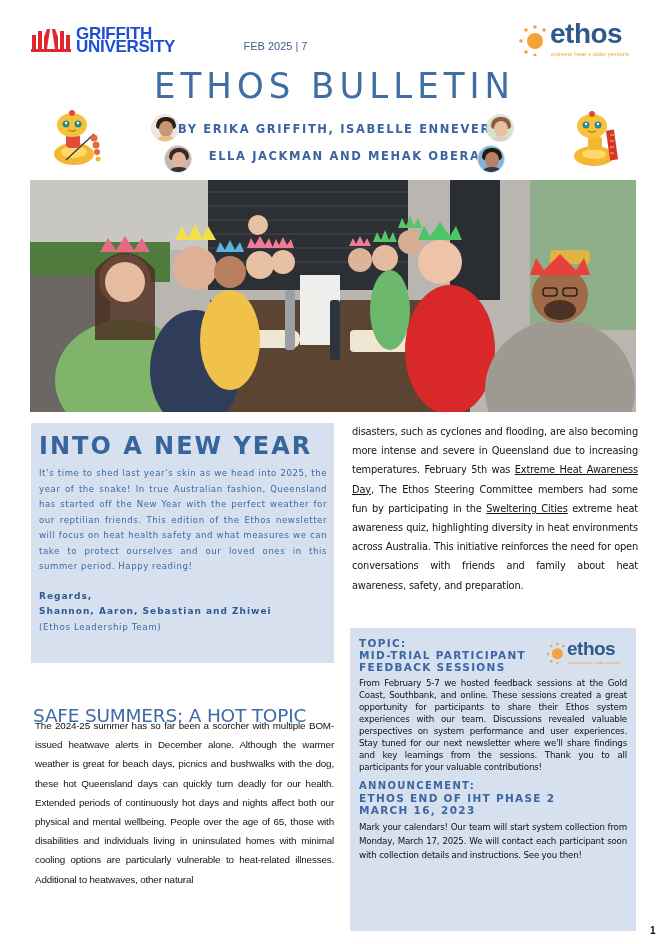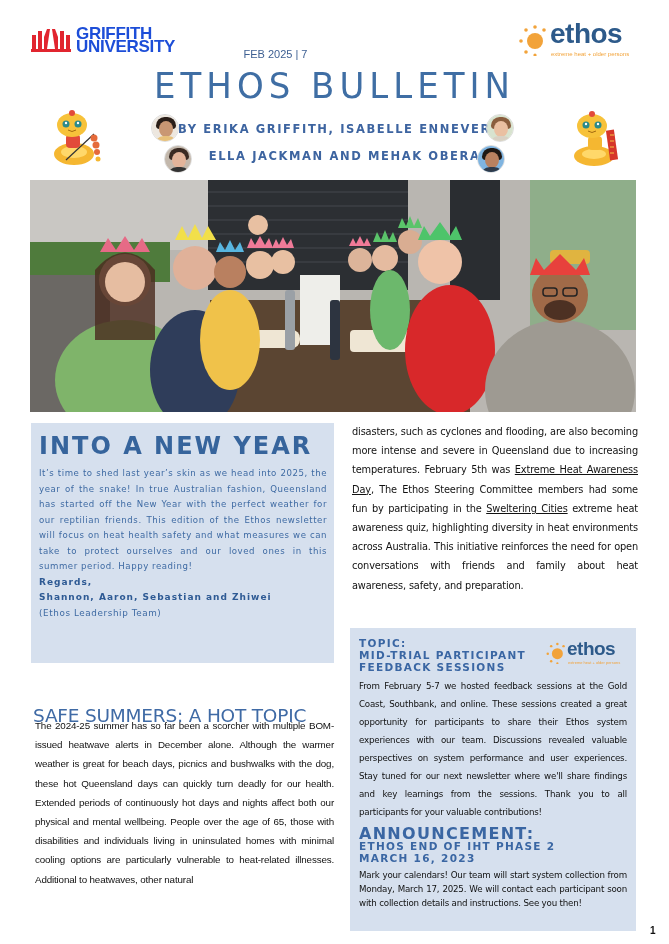--- a/index.html
+++ b/index.html
@@ -3,21 +3,21 @@
   <meta charset="utf-8">
   <style>
     * { box-sizing: border-box; margin: 0; padding: 0; }
     html, body { width: 669px; height: 944px; background: #ffffff; overflow: hidden; }
     body { position: relative; font-family: "DejaVu Sans", sans-serif; color: #1a1a1a; }
 
     
     .gu-logo { position: absolute; left: 30px; top: 27px; display: flex; align-items: center; gap: 4px; }
     .gu-mark { width: 42px; height: 26px; }
     .gu-text { color: #1d4ed8; font-family: "Liberation Sans", sans-serif; font-weight: bold; font-size: 17px; line-height: 13px; letter-spacing: -0.3px; }
-    .issue { position: absolute; left: 0; width: 551px; top: 48px; text-align: center; font-family: "Liberation Sans", sans-serif; font-size: 11px; color: #3d5f92; }
+    .issue { position: absolute; left: 0; width: 551px; top: 40px; text-align: center; font-family: "Liberation Sans", sans-serif; font-size: 11px; color: #3d5f92; }
     .ethos-logo { position: absolute; left: 517px; top: 22px; width: 120px; height: 38px; }
     .ethos-word { position: absolute; left: 33px; top: -4px; font-family: "Liberation Sans", sans-serif; font-weight: bold; font-size: 28px; color: #2d5a8a; letter-spacing: -0.5px; }
     .ethos-tag { position: absolute; left: 34px; top: 29px; font-family: "Liberation Sans", sans-serif; font-size: 6px; color: #f2a33a; white-space: nowrap; }
     .ethos-sun { position: absolute; left: 0; top: 2px; width: 32px; height: 32px; }
 
     .bulletin-title { position: absolute; left: 0; width: 669px; top: 65px; text-align: center; font-family: "DejaVu Sans", sans-serif; font-weight: normal; font-size: 34px; letter-spacing: 5px; color: #3f6ea4; transform: scaleY(1.05); }
 
     .byline { position: absolute; left: 0; width: 669px; text-align: center; font-family: "DejaVu Sans", sans-serif; font-weight: bold; font-size: 11.5px; letter-spacing: 1.6px; color: #3d64a0; }
     .byline.l1 { top: 122px; }
     .byline.l2 { top: 149px; padding-left: 26px; }
@@ -30,39 +30,39 @@
     .snake-left { left: 46px; top: 108px; }
     .snake-right { left: 566px; top: 108px; }
 
     
     .photo { position: absolute; left: 30px; top: 180px; width: 606px; height: 232px; overflow: hidden; background: #8a8580; }
 
     
     .intro-box { position: absolute; left: 31px; top: 423px; width: 303px; height: 240px; background: #d6e0ee; padding: 9px 7px 0 8px; }
     .intro-title { font-family: "DejaVu Sans", sans-serif; font-weight: bold; font-size: 24px; letter-spacing: 2px; color: #36649c; line-height: 28px; }
     .intro-text { margin-top: 6px; font-family: "DejaVu Sans", sans-serif; font-size: 8.6px; letter-spacing: 0.55px; line-height: 15.5px; color: #3e6aa3; text-align: justify; }
-    .regards { font-family: "DejaVu Sans", sans-serif; font-weight: bold; font-size: 9px; letter-spacing: 1px; line-height: 15.5px; color: #2e5a94; }
+    .regards { margin-top: 14px; font-family: "DejaVu Sans", sans-serif; font-weight: bold; font-size: 9px; letter-spacing: 1px; line-height: 15.5px; color: #2e5a94; }
     .team { font-family: "DejaVu Sans", sans-serif; font-size: 8.8px; letter-spacing: 0.6px; line-height: 15.5px; color: #3e6aa3; }
 
     
     .safe-title { position: absolute; left: 33px; top: 705px; font-family: "DejaVu Sans", sans-serif; font-size: 18.5px; color: #3f6aa5; letter-spacing: -0.2px; }
     .safe-text { position: absolute; left: 35px; top: 716px; width: 299px; font-family: Liberation Sans, sans-serif; font-size: 9.8px; line-height: 19.2px; color: #111; text-align: justify; letter-spacing: -0.15px; }
 
     .col2-text { position: absolute; left: 352px; top: 422px; width: 286px; font-family: "DejaVu Sans", sans-serif; font-size: 9.8px; line-height: 19.2px; color: #111; text-align: justify; letter-spacing: -0.15px; }
     .col2-text u { text-decoration: underline; }
 
     
     .update-box { position: absolute; left: 350px; top: 628px; width: 286px; height: 303px; background: #d6e0ee; padding: 9px 9px 0 9px; }
     .update-head { font-family: "DejaVu Sans", sans-serif; font-weight: bold; font-size: 10.5px; letter-spacing: 1.3px; line-height: 12px; color: #3a66a3; }
     .update-ethos { position: absolute; left: 195px; top: 13px; width: 80px; height: 26px; }
     .update-ethos .ethos-word { font-size: 19px; left: 22px; top: -3px; }
     .update-ethos .ethos-tag { font-size: 4px; left: 23px; top: 19px; }
     .update-ethos .ethos-sun { width: 22px; height: 22px; top: 1px; }
-    .update-text { margin-top: 4px; font-family: "DejaVu Sans", sans-serif; font-size: 8.7px; line-height: 18px; color: #111; text-align: justify; letter-spacing: -0.2px; }
-    .announce-head { margin-top: 7px; font-family: "DejaVu Sans", sans-serif; font-weight: bold; font-size: 16px; letter-spacing: 1.3px; line-height: 12px; color: #3a66a3; }
+    .update-text { margin-top: 4px; font-family: "DejaVu Sans", sans-serif; font-size: 8.7px; line-height: 12px; color: #111; text-align: justify; letter-spacing: -0.2px; }
+    .announce-head { margin-top: 7px; font-family: "DejaVu Sans", sans-serif; font-weight: bold; font-size: 10px; letter-spacing: 1.3px; line-height: 12px; color: #3a66a3; }
     .announce-text { margin-top: 4px; font-family: "DejaVu Sans", sans-serif; font-size: 8.7px; line-height: 14.1px; color: #111; text-align: justify; letter-spacing: -0.2px; }
 
     .page-num { position: absolute; left: 650px; top: 925px; font-family: "Liberation Sans", sans-serif; font-weight: bold; font-size: 10px; color: #111; }
   </style>
 </head>
 <body>
 
 <div class="gu-logo">
   <svg class="gu-mark" viewBox="0 0 42 26">
     <g fill="#e1252f">

